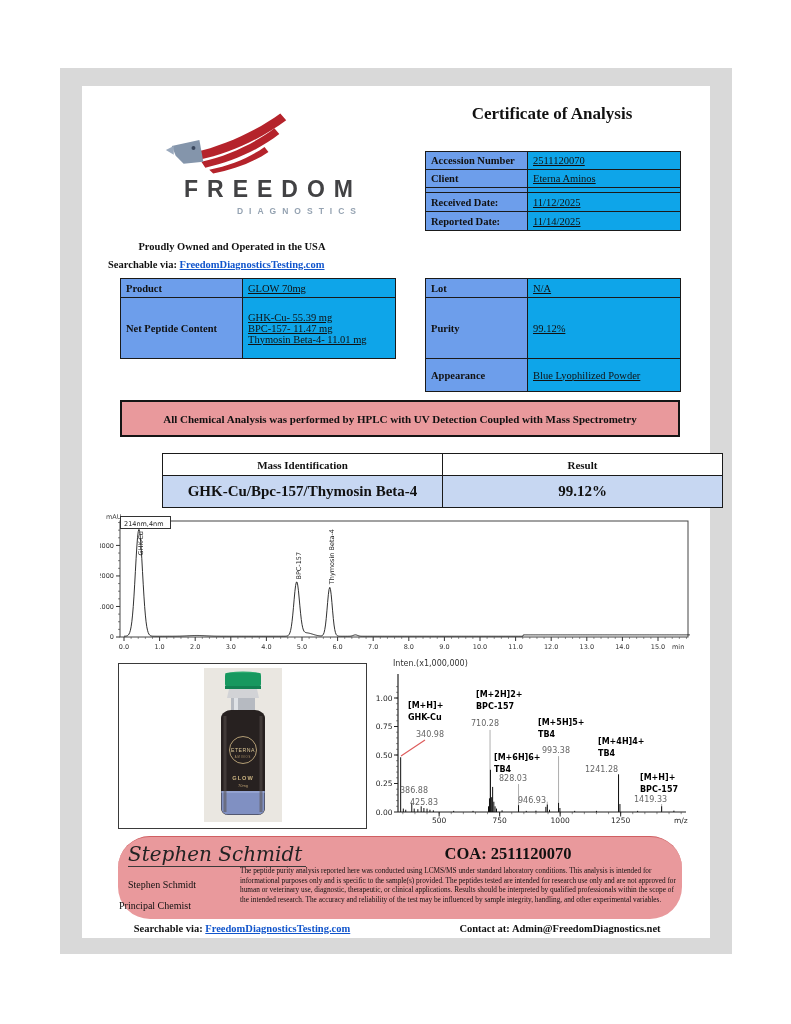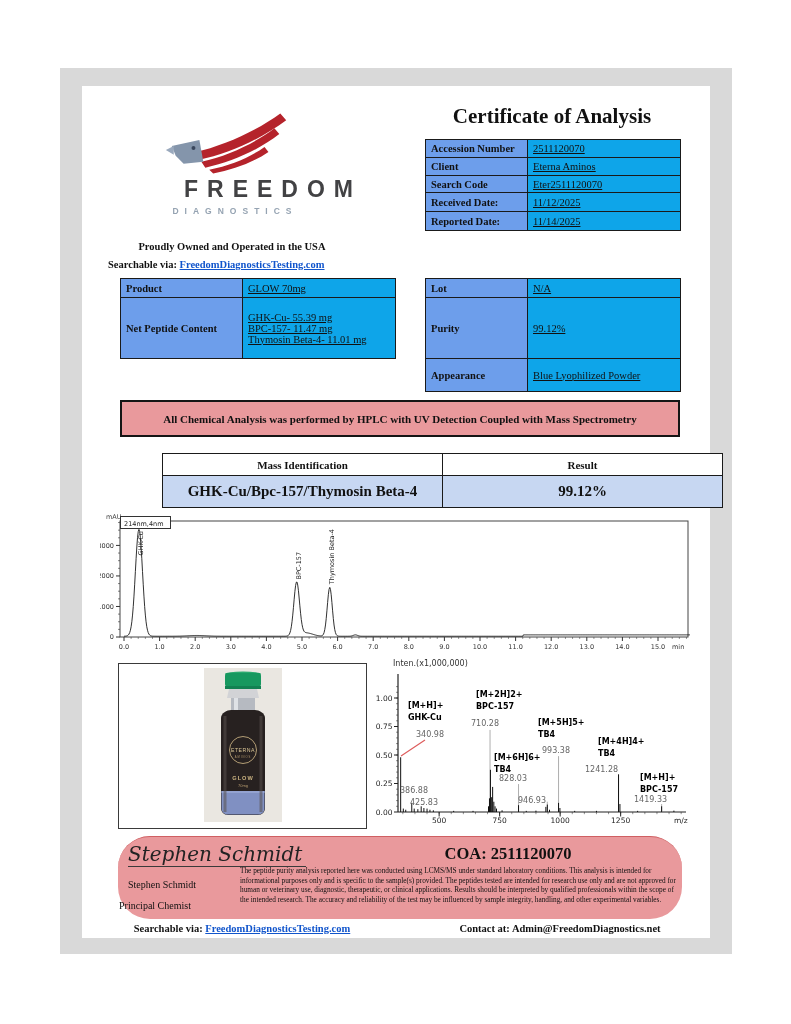--- a/index.html
+++ b/index.html
@@ -5,26 +5,26 @@
   html,body{margin:0;padding:0;background:#ffffff;}
   #stage{position:relative;width:791px;height:1024px;background:#ffffff;overflow:hidden;
          font-family:"Liberation Serif","DejaVu Serif",serif;color:#111;}
   #frame{position:absolute;left:60px;top:68px;width:672px;height:886px;background:#d9d9d9;}
   #page{position:absolute;left:82px;top:86px;width:628px;height:852px;background:#ffffff;}
   .abs{position:absolute;}
   
   .brand-name{font-family:"Liberation Sans","DejaVu Sans",sans-serif;font-weight:700;
               font-size:23px;letter-spacing:9px;color:#424244;text-align:right;text-indent:9px;}
   .brand-sub{font-family:"Liberation Sans","DejaVu Sans",sans-serif;font-weight:700;
-             font-size:8.5px;letter-spacing:6px;color:#95a3b2;text-align:center;text-indent:6px;}
+             font-size:8.5px;letter-spacing:6px;color:#95a3b2;text-align:right;text-indent:6px;}
   .tagline{font-size:10.5px;font-weight:700;text-align:center;}
   .search-line{font-size:10.5px;font-weight:700;}
   a.doclink{color:#1155cc;text-decoration:underline;cursor:pointer;}
   
-  .coa-title{font-size:21px;font-weight:700;text-align:center;}
+  .coa-title{font-size:17px;font-weight:700;text-align:center;}
   
   table.bt{border-collapse:collapse;table-layout:fixed;}
   table.bt td{border:1px solid #1a1a1a;font-size:10.5px;padding:1px 5px;vertical-align:middle;}
   td.lbl{background:#6d9eeb;font-weight:700;}
   td.val{background:#0ea5e9;text-decoration:underline;}
   .h18{height:18px}.h19{height:19px}.h33{height:33px}.h61{height:61px}
   .pre{white-space:pre-line;}
   .brk{word-break:break-all;}
   
   .banner{background:#e9999c;border:2px solid #151515;display:flex;align-items:center;justify-content:center;
@@ -83,21 +83,21 @@
         <td class="lbl">Net Peptide Content</td>
         <td class="val pre">GHK-Cu- 55.39 mg
 BPC-157- 11.47 mg
 Thymosin Beta-4- 11.01 mg</td>
       </tr>
     </tbody>
       </table>
 
     <div class="abs coa-title" style="left:340px;top:18px;width:260px;">Certificate of Analysis</div>
 
-    <table class="bt abs" style="left:343px;top:53px;width:255px;padding-left:10px;">
+    <table class="bt abs" style="left:343px;top:65px;width:255px;padding-left:10px;">
       <colgroup>
           <col style="width:102px">
           <col style="width:153px">
         </colgroup>
       <tbody>
           <tr class="h18">
         <td class="lbl">Accession Number</td>
         <td class="val">2511120070</td>
       </tr>
       <tr class="h18">

